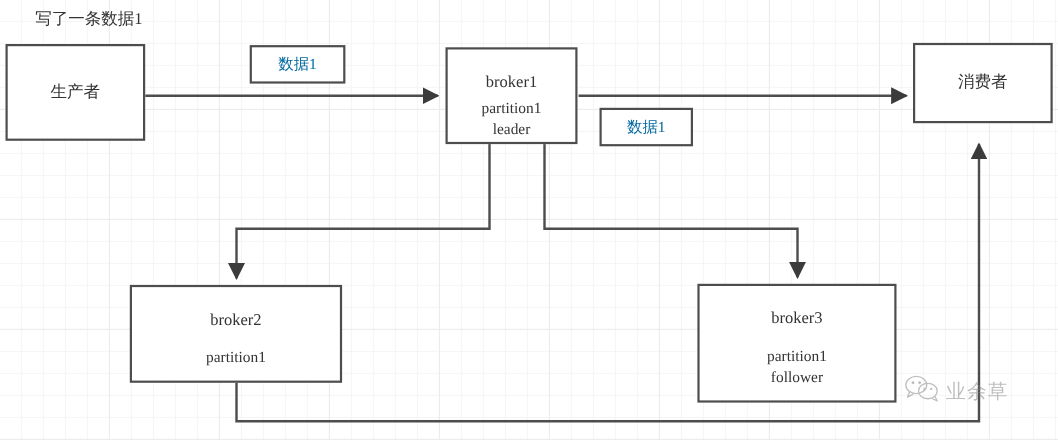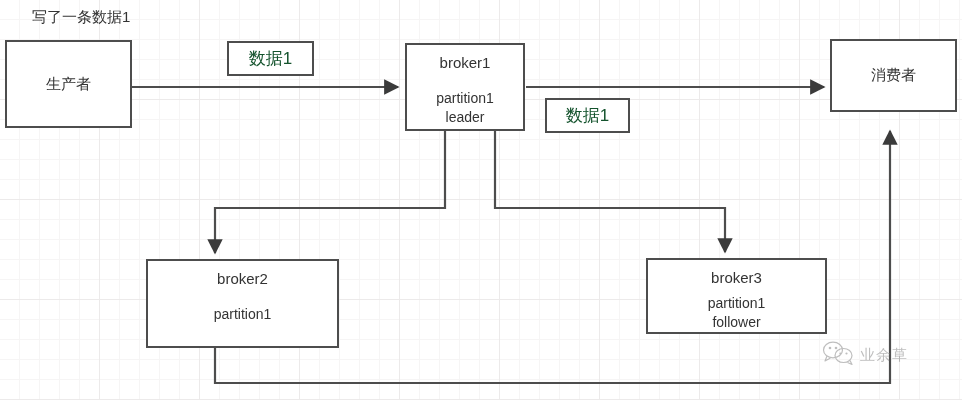--- a/index.html
+++ b/index.html
@@ -13,21 +13,21 @@
     height: 400px;
     overflow: hidden;
     background-color: #ffffff;
     background-image:
       linear-gradient(to right, #eceaea 1px, transparent 1px),
       linear-gradient(to bottom, #eceaea 1px, transparent 1px),
       linear-gradient(to right, #f6f5f5 1px, transparent 1px),
       linear-gradient(to bottom, #f6f5f5 1px, transparent 1px);
     background-size: 100px 100px, 100px 100px, 20px 20px, 20px 20px;
     background-position: -1px -1px, -1px -1px, -1px -1px, -1px -1px;
-    font-family: Liberation Sans, sans-serif;
+    font-family: Liberation Serif, serif;
   }
   #edges {
     position: absolute;
     left: 0;
     top: 0;
     width: 962px;
     height: 400px;
     pointer-events: none;
   }
   .node {
@@ -49,52 +49,52 @@
     font-size: 15px;
   }
   .node .gap {
     height: 16px;
   }
   .node .sub {
     font-size: 14px;
   }
   .node.stack {
     justify-content: flex-start;
-    padding-top: 8px;
+    padding-top: 20px;
   }
   .label-box {
     position: absolute;
     box-sizing: border-box;
     border: 2px solid #4d4d4d;
     background: #ffffff;
     display: flex;
     align-items: center;
     justify-content: center;
-    font-size: 17px;
-    color: #14532d;
+    font-size: 14px;
+    color: #0369a1;
     z-index: 3;
   }
   .free-text {
     position: absolute;
     font-size: 15px;
     color: #333333;
     white-space: nowrap;
     z-index: 3;
   }
   .watermark {
     position: absolute;
     display: flex;
     align-items: center;
     gap: 6px;
     opacity: 0.55;
     z-index: 4;
     pointer-events: none;
   }
   .watermark .wm-text {
-    font-size: 15px;
+    font-size: 18px;
     color: #8a8a8a;
     letter-spacing: 1px;
   }
 </style>
 </head>
 <body>
 
 <div id="canvas">
 
   <svg id="edges" viewBox="0 0 962 400" width="962" height="400">
@@ -123,27 +123,27 @@
     <span class="title">生产者</span>
   </div>
 
   <div class="node stack" style="left:405px; top:43px; width:120px; height:88px;">
     <span class="title">broker1</span>
     <span class="gap"></span>
     <span class="sub">partition1</span>
     <span class="sub">leader</span>
   </div>
 
-  <div class="node stack" style="left:118px; top:259px; width:193px; height:89px;margin-left:28px;">
+  <div class="node stack" style="left:118px; top:259px; width:193px; height:89px;">
     <span class="title">broker2</span>
     <span class="gap"></span>
     <span class="sub">partition1</span>
   </div>
 
-  <div class="node stack" style="left:634px; top:258px; width:181px; height:76px;margin-left:12px;">
+  <div class="node stack" style="left:634px; top:258px; width:181px; height:108px;">
     <span class="title">broker3</span>
     <span class="gap"></span>
     <span class="sub">partition1</span>
     <span class="sub">follower</span>
   </div>
 
   <div class="node" style="left:830px; top:39px; width:127px; height:73px;">
     <span class="title">消费者</span>
   </div>
 

